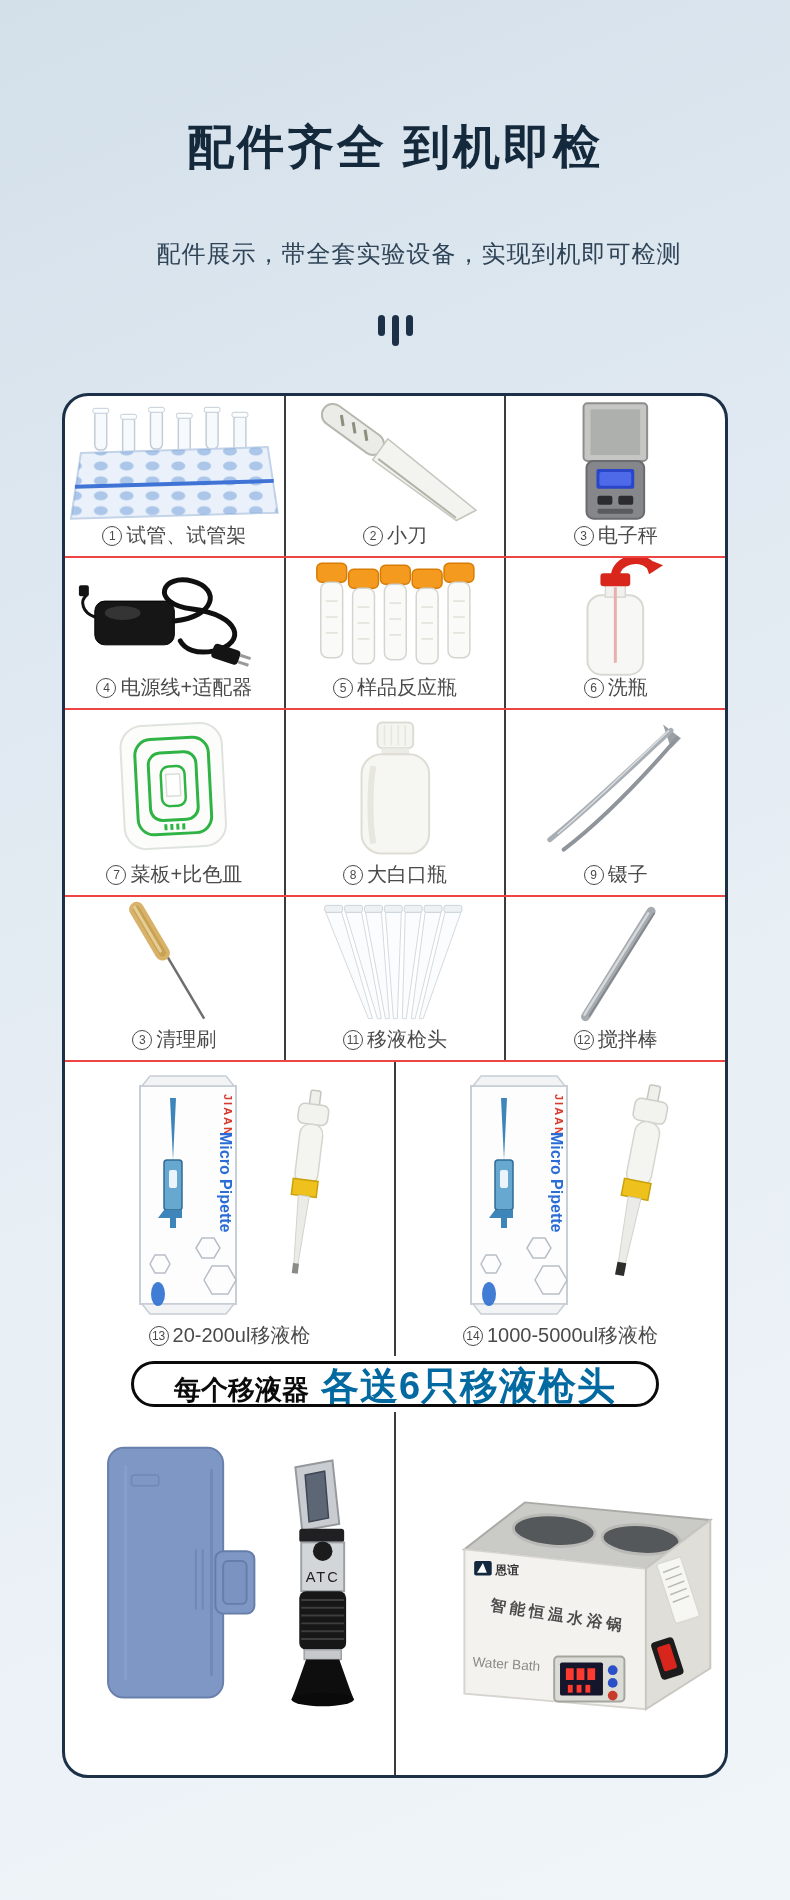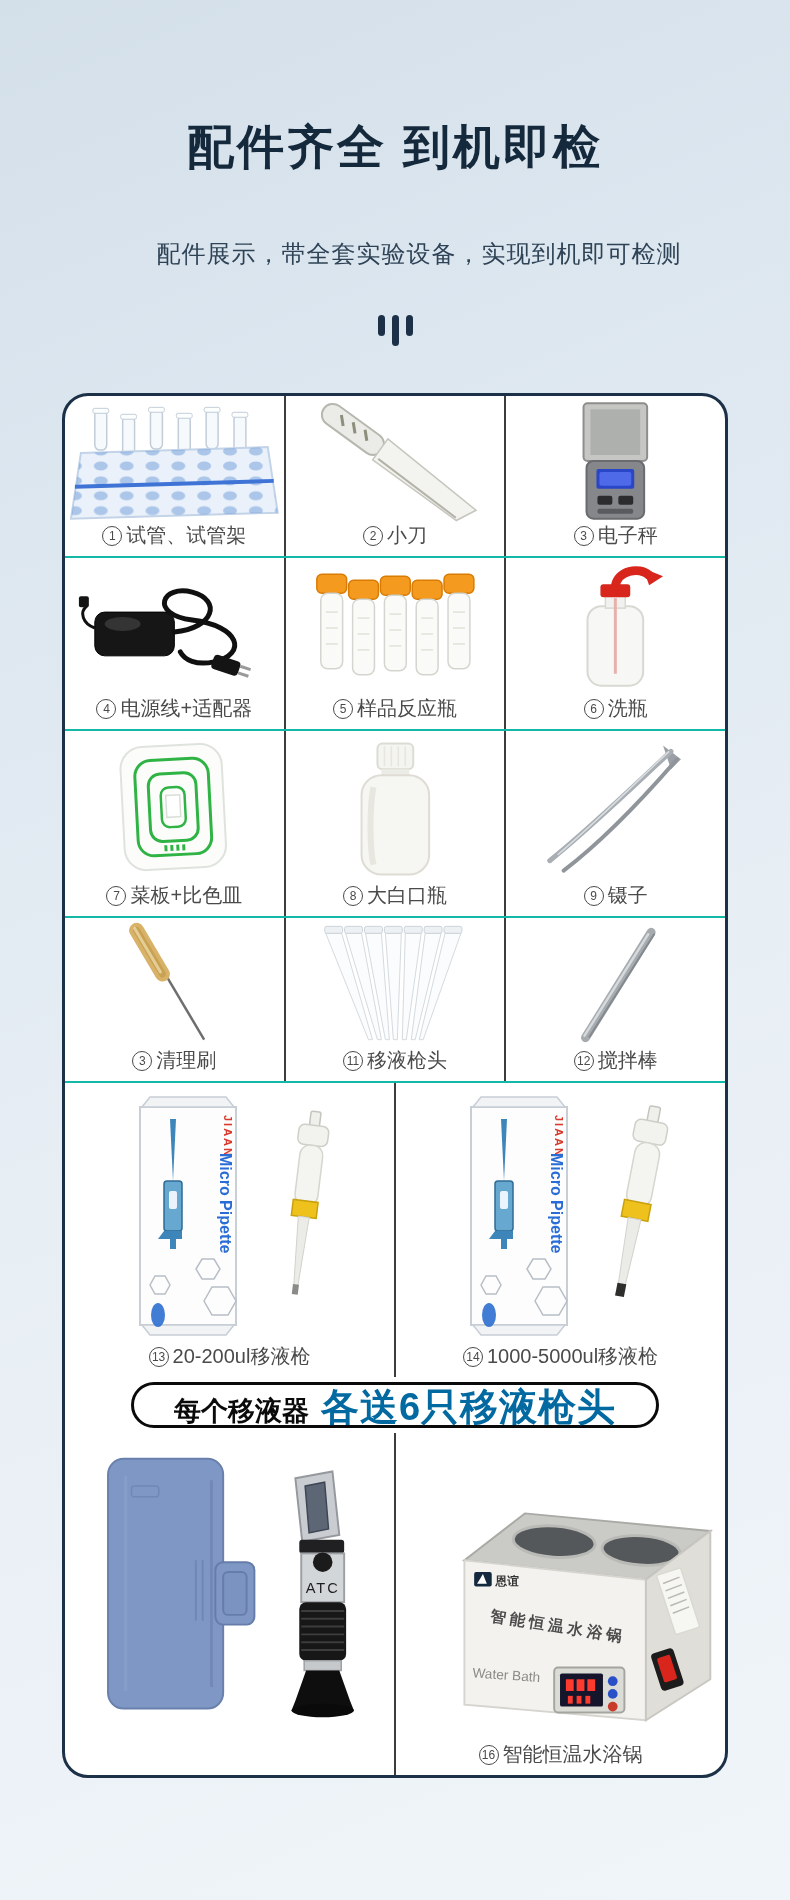--- a/index.html
+++ b/index.html
@@ -15,22 +15,22 @@
   .subtitle{position:absolute;top:238px;left:0;width:100%;text-align:center;
     font-size:24px;color:#2f4356;letter-spacing:1px;padding-left:24px;}
   .divider{position:absolute;top:315px;left:0;width:100%;display:flex;
     justify-content:center;align-items:flex-start;gap:7px;}
   .divider .bar{width:7px;height:21px;background:#1c3148;border-radius:4px;}
   .divider .bar.mid{height:31px;}
   .grid{position:absolute;left:62px;top:393px;width:666px;height:1385px;
     background:#fff;border:3px solid #1c3148;border-radius:26px;
     box-sizing:border-box;overflow:hidden;display:flex;flex-direction:column;}
   .g-row{display:flex;width:100%;box-sizing:border-box;flex:0 0 auto;}
-  .g-row.hline{border-bottom:2px solid #14b8a6;}
-  .r1{height:162px}.r2{height:173px}.r3{height:187px}.r4{height:165px}
+  .g-row.hline{border-bottom:2px solid #ef4444;}
+  .r1{height:162px}.r2{height:152px}.r3{height:187px}.r4{height:165px}
   .r5{height:294px}.rb{height:56px}.r6{flex:1 1 auto;}
   .cell{position:relative;flex:1;box-sizing:border-box;border-right:2px solid #3c3c3c;
     display:flex;align-items:flex-start;justify-content:center;overflow:hidden;}
   .cell:last-child{border-right:none;}
   .art{width:100%;height:100%;display:flex;align-items:center;justify-content:center;
     padding-bottom:30px;box-sizing:border-box;}
   .caption{position:absolute;bottom:7px;left:0;width:100%;text-align:center;
     font-size:20px;color:#4a4a4a;white-space:nowrap;}
   .cnum{display:inline-block;width:20px;height:20px;line-height:19px;border:1.5px solid #4a4a4a;
     border-radius:50%;font-size:12px;text-align:center;vertical-align:2px;
@@ -443,18 +443,17 @@
               <g stroke="#b9b9b2" stroke-width="1.5">
                 <line x1="276" y1="138" x2="294" y2="137"></line>
                   <line x1="276" y1="146" x2="294" y2="145"></line>
                 <line x1="276" y1="154" x2="294" y2="153"></line>
                   <line x1="276" y1="162" x2="294" y2="161"></line>
                 <line x1="276" y1="170" x2="294" y2="169"></line>
               </g>
             </g>
           </svg>
         </div>
-        <div class="caption"><span class="cnum">16</span><span>智能恒温水浴锅</span></div>
       </div>
     </div>
 
   </div>
 </div>
 
 </body></html>

